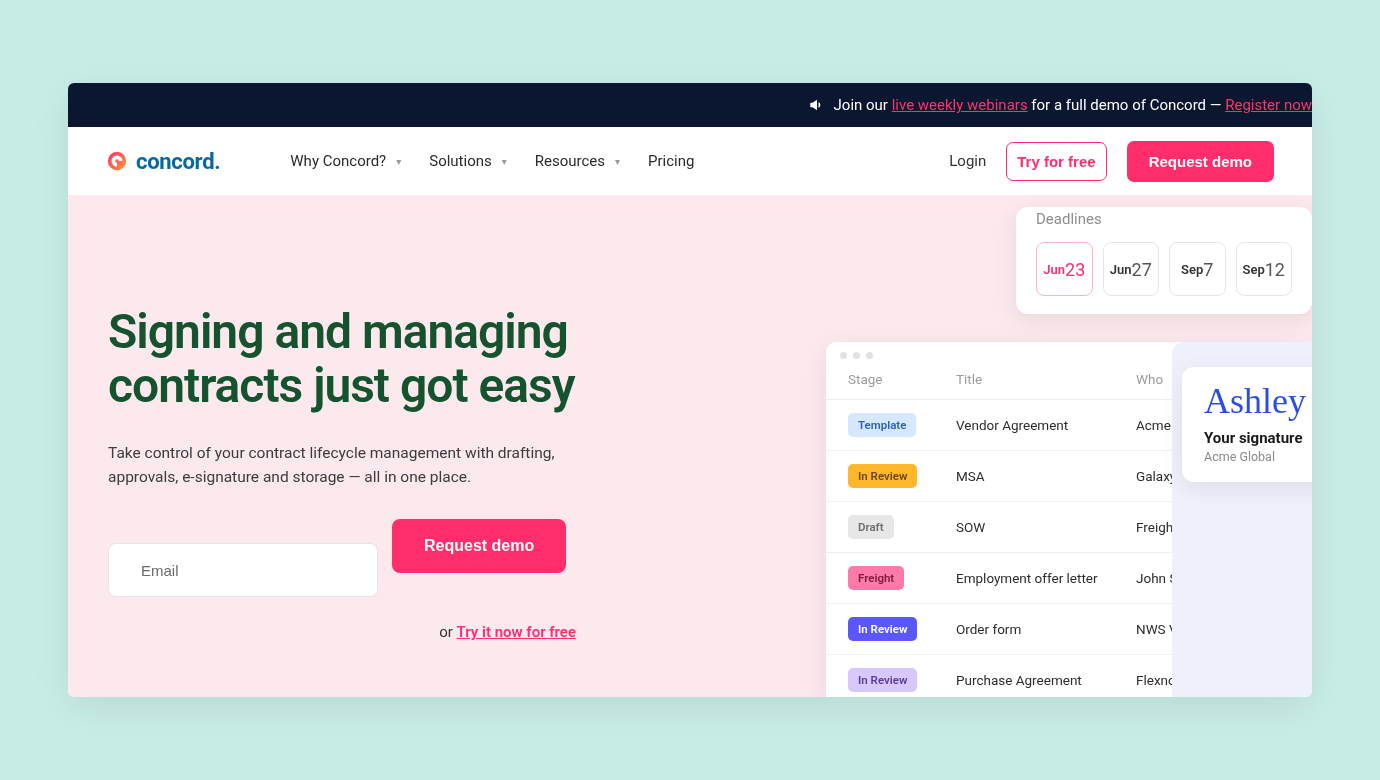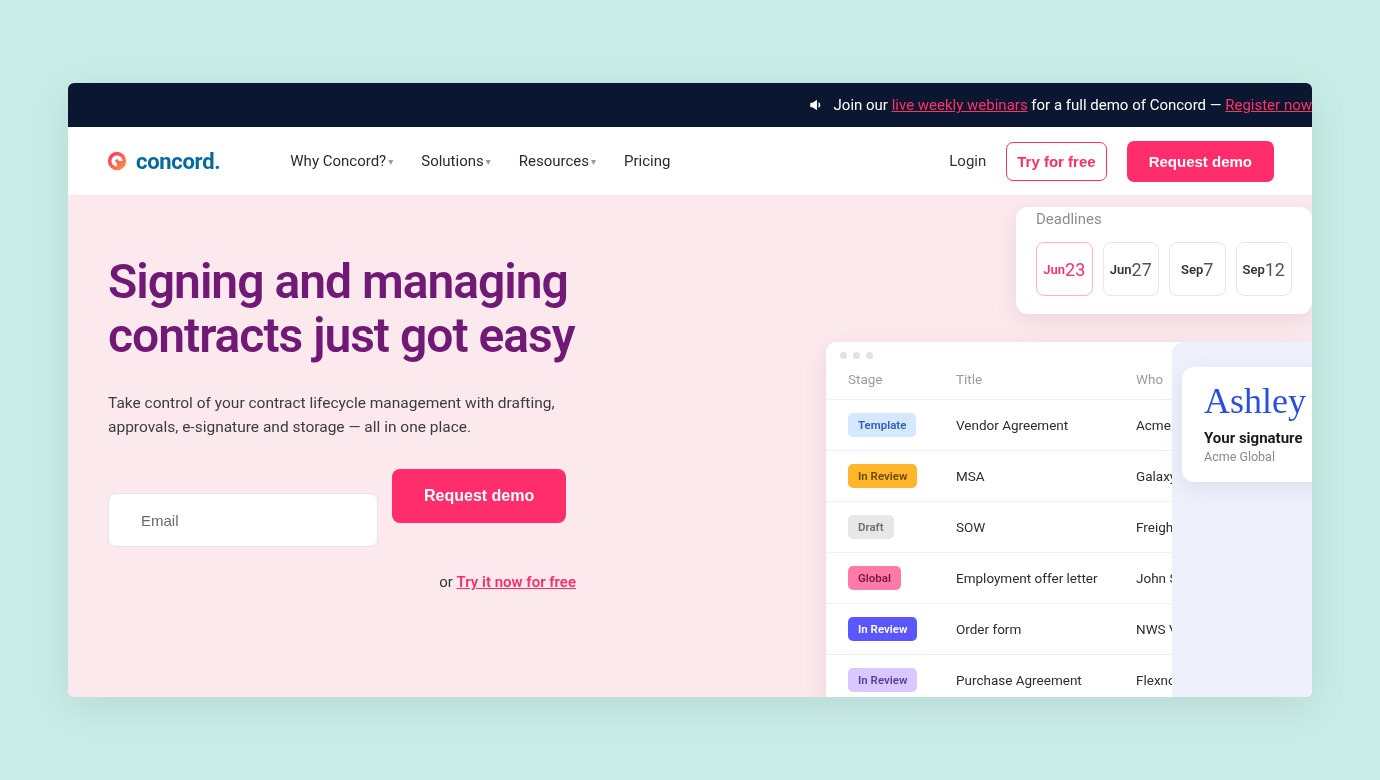--- a/index.html
+++ b/index.html
@@ -60,21 +60,21 @@
   width: 22px; height: 22px;
   position: relative;
 }
 .nav {
   display: flex;
   gap: 28px;
   margin-left: 70px;
   font-size: 15px;
   color: #2b2b2b;
 }
-.nav-item { display: flex; align-items: center; gap: 2px; cursor: pointer; text-align: center; }
+.nav-item { display: flex; align-items: center; gap: 10px; cursor: pointer; text-align: center; }
 .chev { font-size: 10px; color: #999; }
 .header-right {
   margin-left: auto;
   display: flex;
   align-items: center;
   gap: 20px;
 }
 .login-link { font-size: 15px; color: #333; cursor: pointer; }
 .btn-outline {
   border: 1.5px solid #ff2d6b;
@@ -103,22 +103,23 @@
   padding: 60px 0 0 40px;
   overflow: hidden;
 }
 .hero-left {
   width: 480px;
 }
 .hero-title {
   font-size: 48px;
   line-height: 1.12;
   font-weight: 600;
-  color: #701a75;
+  color: #14532d;
   letter-spacing: -1px;
+  margin-top: 50px;
 }
 .hero-sub {
   margin-top: 28px;
   font-size: 15.5px;
   line-height: 1.58;
   color: #3c3c3c;
   max-width: 460px;
 }
 .form-row {
   margin-top: 30px;
@@ -371,21 +372,21 @@
               <div><span class="badge" style="background: rgb(255, 182, 43); color: rgb(107, 74, 0);">In Review</span></div>
               <div>MSA</div>
               <div>Galaxy Corp</div>
             </div>
             <div class="table-row">
               <div><span class="badge" style="background: rgb(231, 231, 231); color: rgb(111, 111, 111);">Draft</span></div>
               <div>SOW</div>
               <div>Freight Unlimited</div>
             </div>
             <div class="table-row">
-              <div><span class="badge" style="background: rgb(255, 122, 166); color: rgb(122, 27, 67);">Global</span></div>
+              <div><span class="badge" style="background: rgb(255, 122, 166); color: rgb(122, 27, 67);">Freight</span></div>
               <div>Employment offer letter</div>
               <div>John Smith</div>
             </div>
             <div class="table-row">
               <div><span class="badge" style="background: rgb(90, 87, 255); color: rgb(255, 255, 255);">In Review</span></div>
               <div>Order form</div>
               <div>NWS Ventures</div>
             </div>
             <div class="table-row">
               <div><span class="badge" style="background: rgb(217, 200, 255); color: rgb(92, 62, 153);">In Review</span></div>

